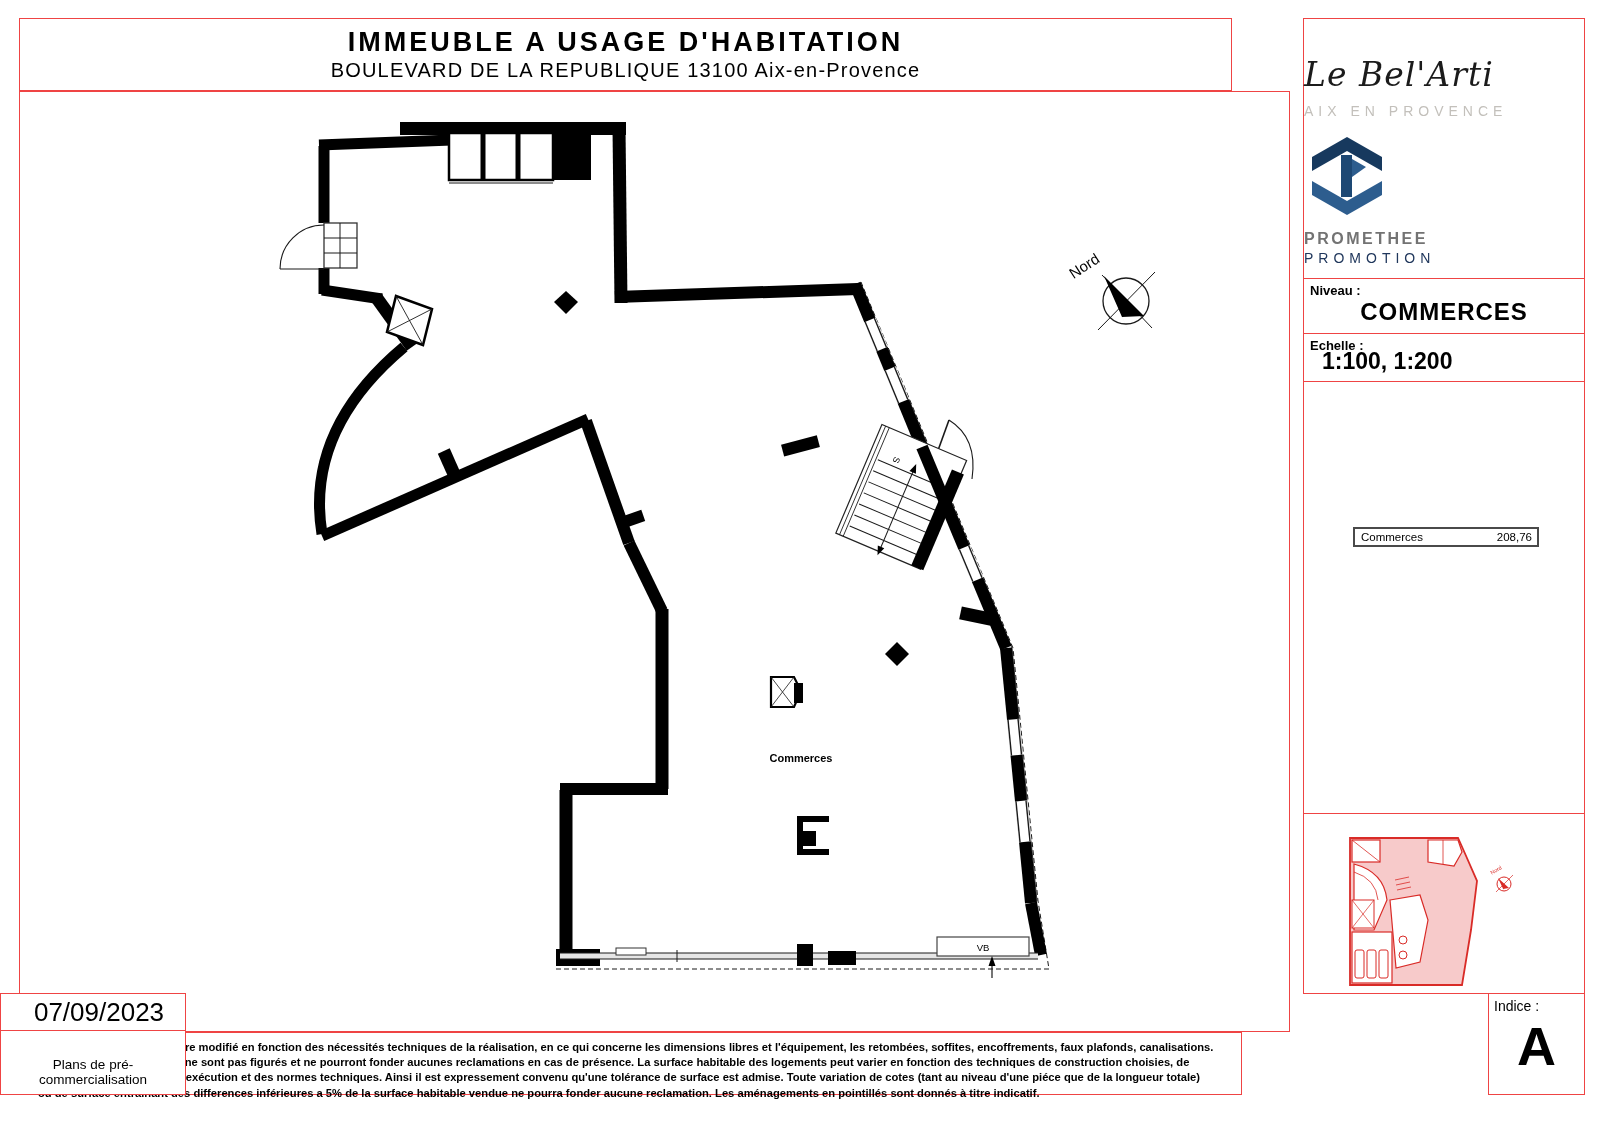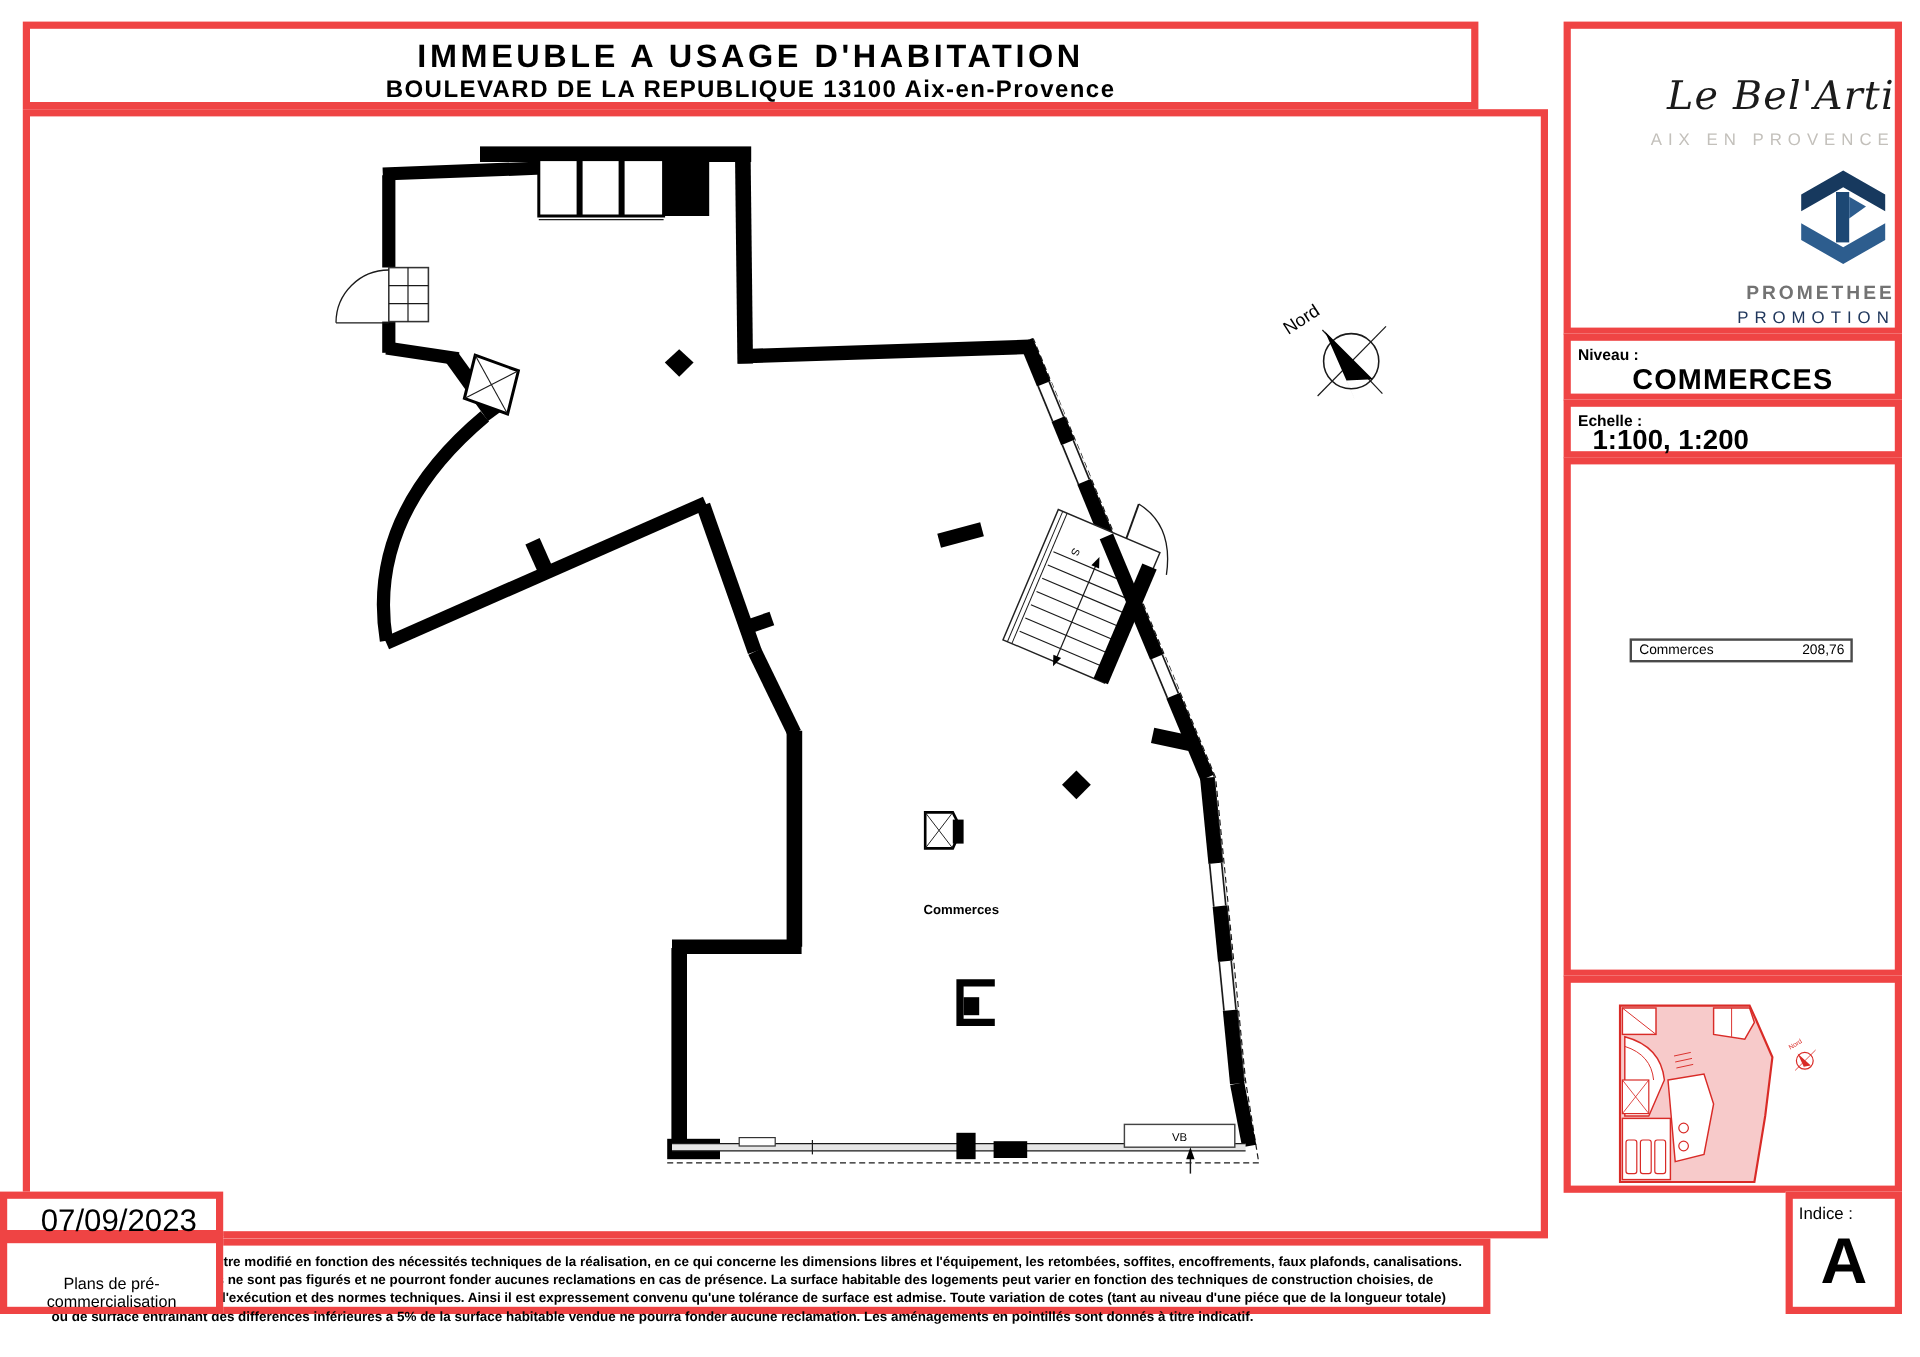--- a/index.html
+++ b/index.html
@@ -1,33 +1,33 @@
 <!DOCTYPE html>
 <html><head>
 <meta charset="utf-8">
 <style>
   * { margin:0; padding:0; box-sizing:border-box; }
   html,body { width:1600px; height:1131px; background:#fff; color:#000;
               font-family:"Liberation Sans", sans-serif; position:relative; overflow:hidden; }
-  .box { position:absolute; border:6px solid #ef4444; background:#fff; }
+  .box { position:absolute; border:1px solid #ef4444; background:#fff; }
   .nofill { background:transparent; }
 
   
   #title-block { left:19px; top:18px; width:1213px; height:73px; text-align:center; }
   .title1 { font-weight:bold; font-size:27px; letter-spacing:3px; margin-top:8px; }
-  .title2 { font-weight:bold; font-size:20px; letter-spacing:1.2px; margin-top:1px; }
+  .title2 { font-weight:normal; font-size:20px; letter-spacing:1.2px; margin-top:1px; }
 
   
   #plan-frame { left:19px; top:91px; width:1271px; height:941px; }
   #disclaimer-box { left:19px; top:1032px; width:1223px; height:63px; padding:7px 0 0 18px; }
   .disc-line { font-size:11.2px; font-weight:bold; line-height:15.2px; white-space:nowrap; }
 
   
   .sb { left:1303px; width:282px; }
-  #sb-logos   { top:18px;  height:261px; text-align:right; }
+  #sb-logos   { top:18px;  height:261px; text-align:left; }
   #sb-niveau  { top:278px; height:56px; }
   #sb-echelle { top:333px; height:49px; }
   #sb-main    { top:381px; height:433px; }
   #sb-miniplan{ top:813px; height:181px; }
   #sb-date    { top:993px; width:186px; height:38px; text-align:center; }
   #sb-doctype { top:1030px; width:186px; height:65px; text-align:center; }
   #sb-indice  { left:1488px; top:993px; width:97px; height:102px; }
 
   .brand-script { font-family:"DejaVu Serif", serif; font-style:italic; font-size:33px;
                   margin-top:36px; color:#1b1b1b; letter-spacing:1px; }

